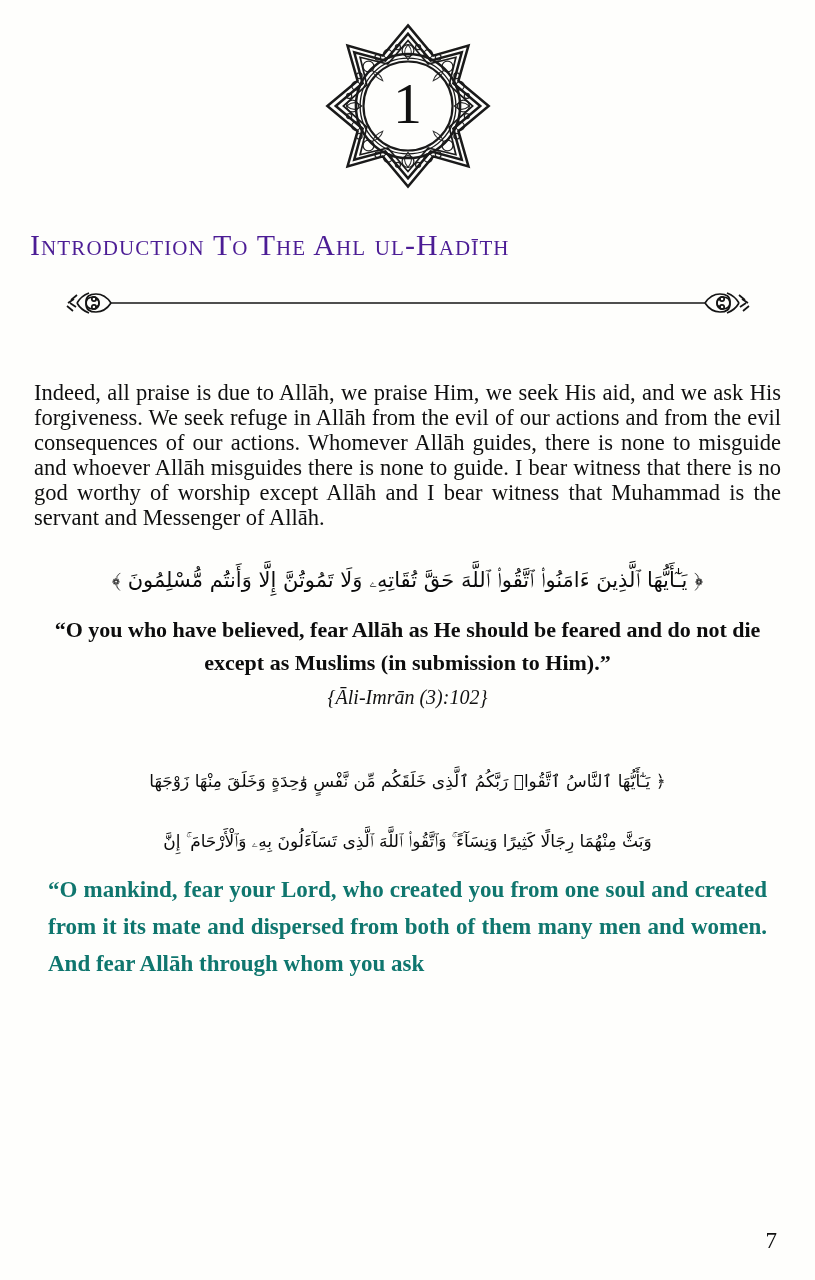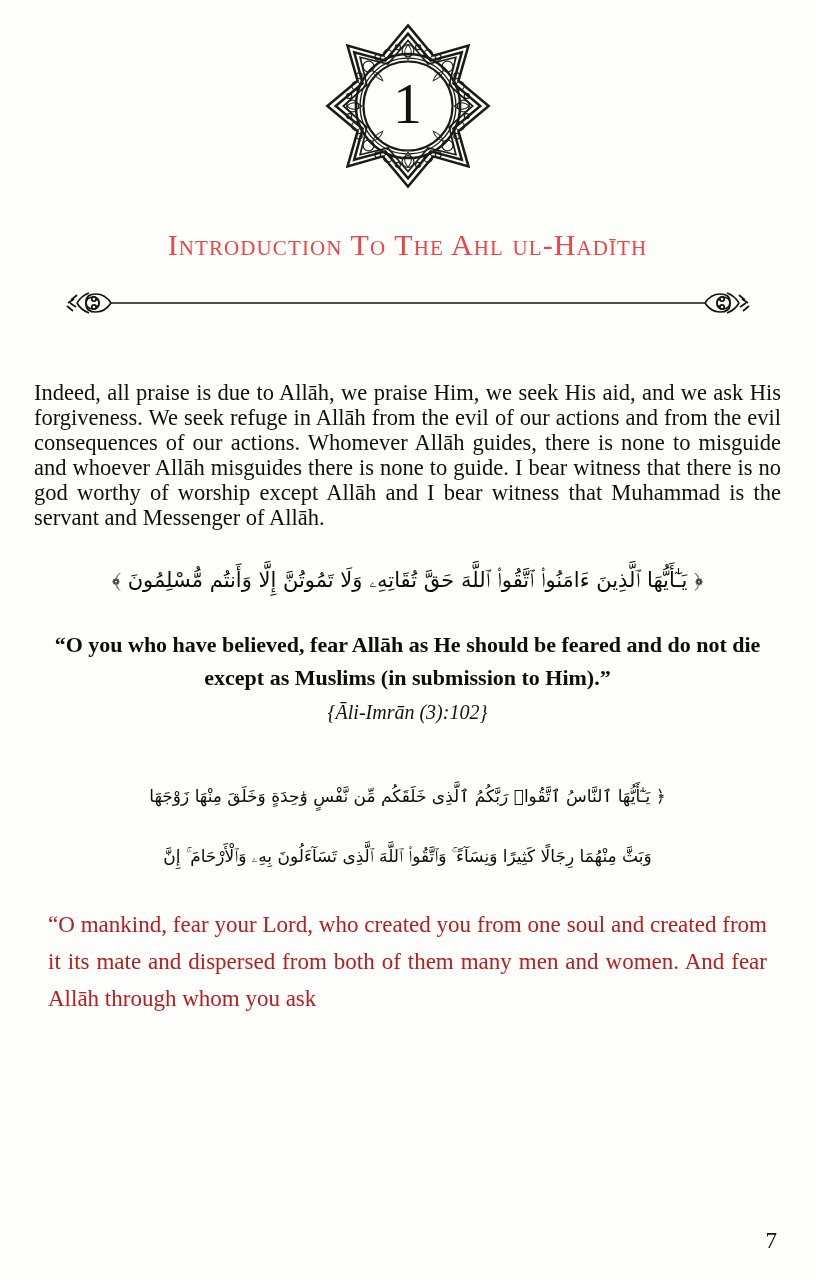--- a/index.html
+++ b/index.html
@@ -54,27 +54,27 @@
     font-size: 58px;
     line-height: 1;
     color: #111;
     letter-spacing: 0;
     padding-bottom: 4px;
     box-sizing: border-box;
   }
 
   
   .chapter-title {
-    text-align: center;
+    text-align: left;
     margin-top: 38px;
     font-family: "Liberation Serif", "DejaVu Serif", serif;
     font-size: 30px;
     font-variant: small-caps;
     letter-spacing: 1.1px;
-    color: #ef4444;
+    color: #4c1d95;
     white-space: nowrap;
   }
 
   
   .divider {
     margin: 24px auto 0 auto;
     width: 690px;
     height: 34px;
     display: flex;
     align-items: center;
@@ -119,32 +119,32 @@
     line-height: 60px;
     font-size: 17px;
     text-align: center;
   }
 
   .translation {
     text-align: center;
     font-size: 22px;
     line-height: 33px;
     font-weight: bold;
-    margin-top: 20px;
+    margin-top: 5px;
     color: #0d0d0d;
   }
   .translation-justified {
     text-align: justify;
     text-justify: inter-word;
     font-size: 23px;
     line-height: 37px;
-    font-weight: normal;
-    margin-top: 20px;
+    font-weight: bold;
+    margin-top: 0;
     padding: 0 18px;
-    color: #b91c1c;
+    color: #0f766e;
   }
   .citation {
     text-align: center;
     font-style: italic;
     font-size: 20px;
     margin-top: 7px;
     color: #111;
     font-family: Liberation Serif, serif;
   }
 

